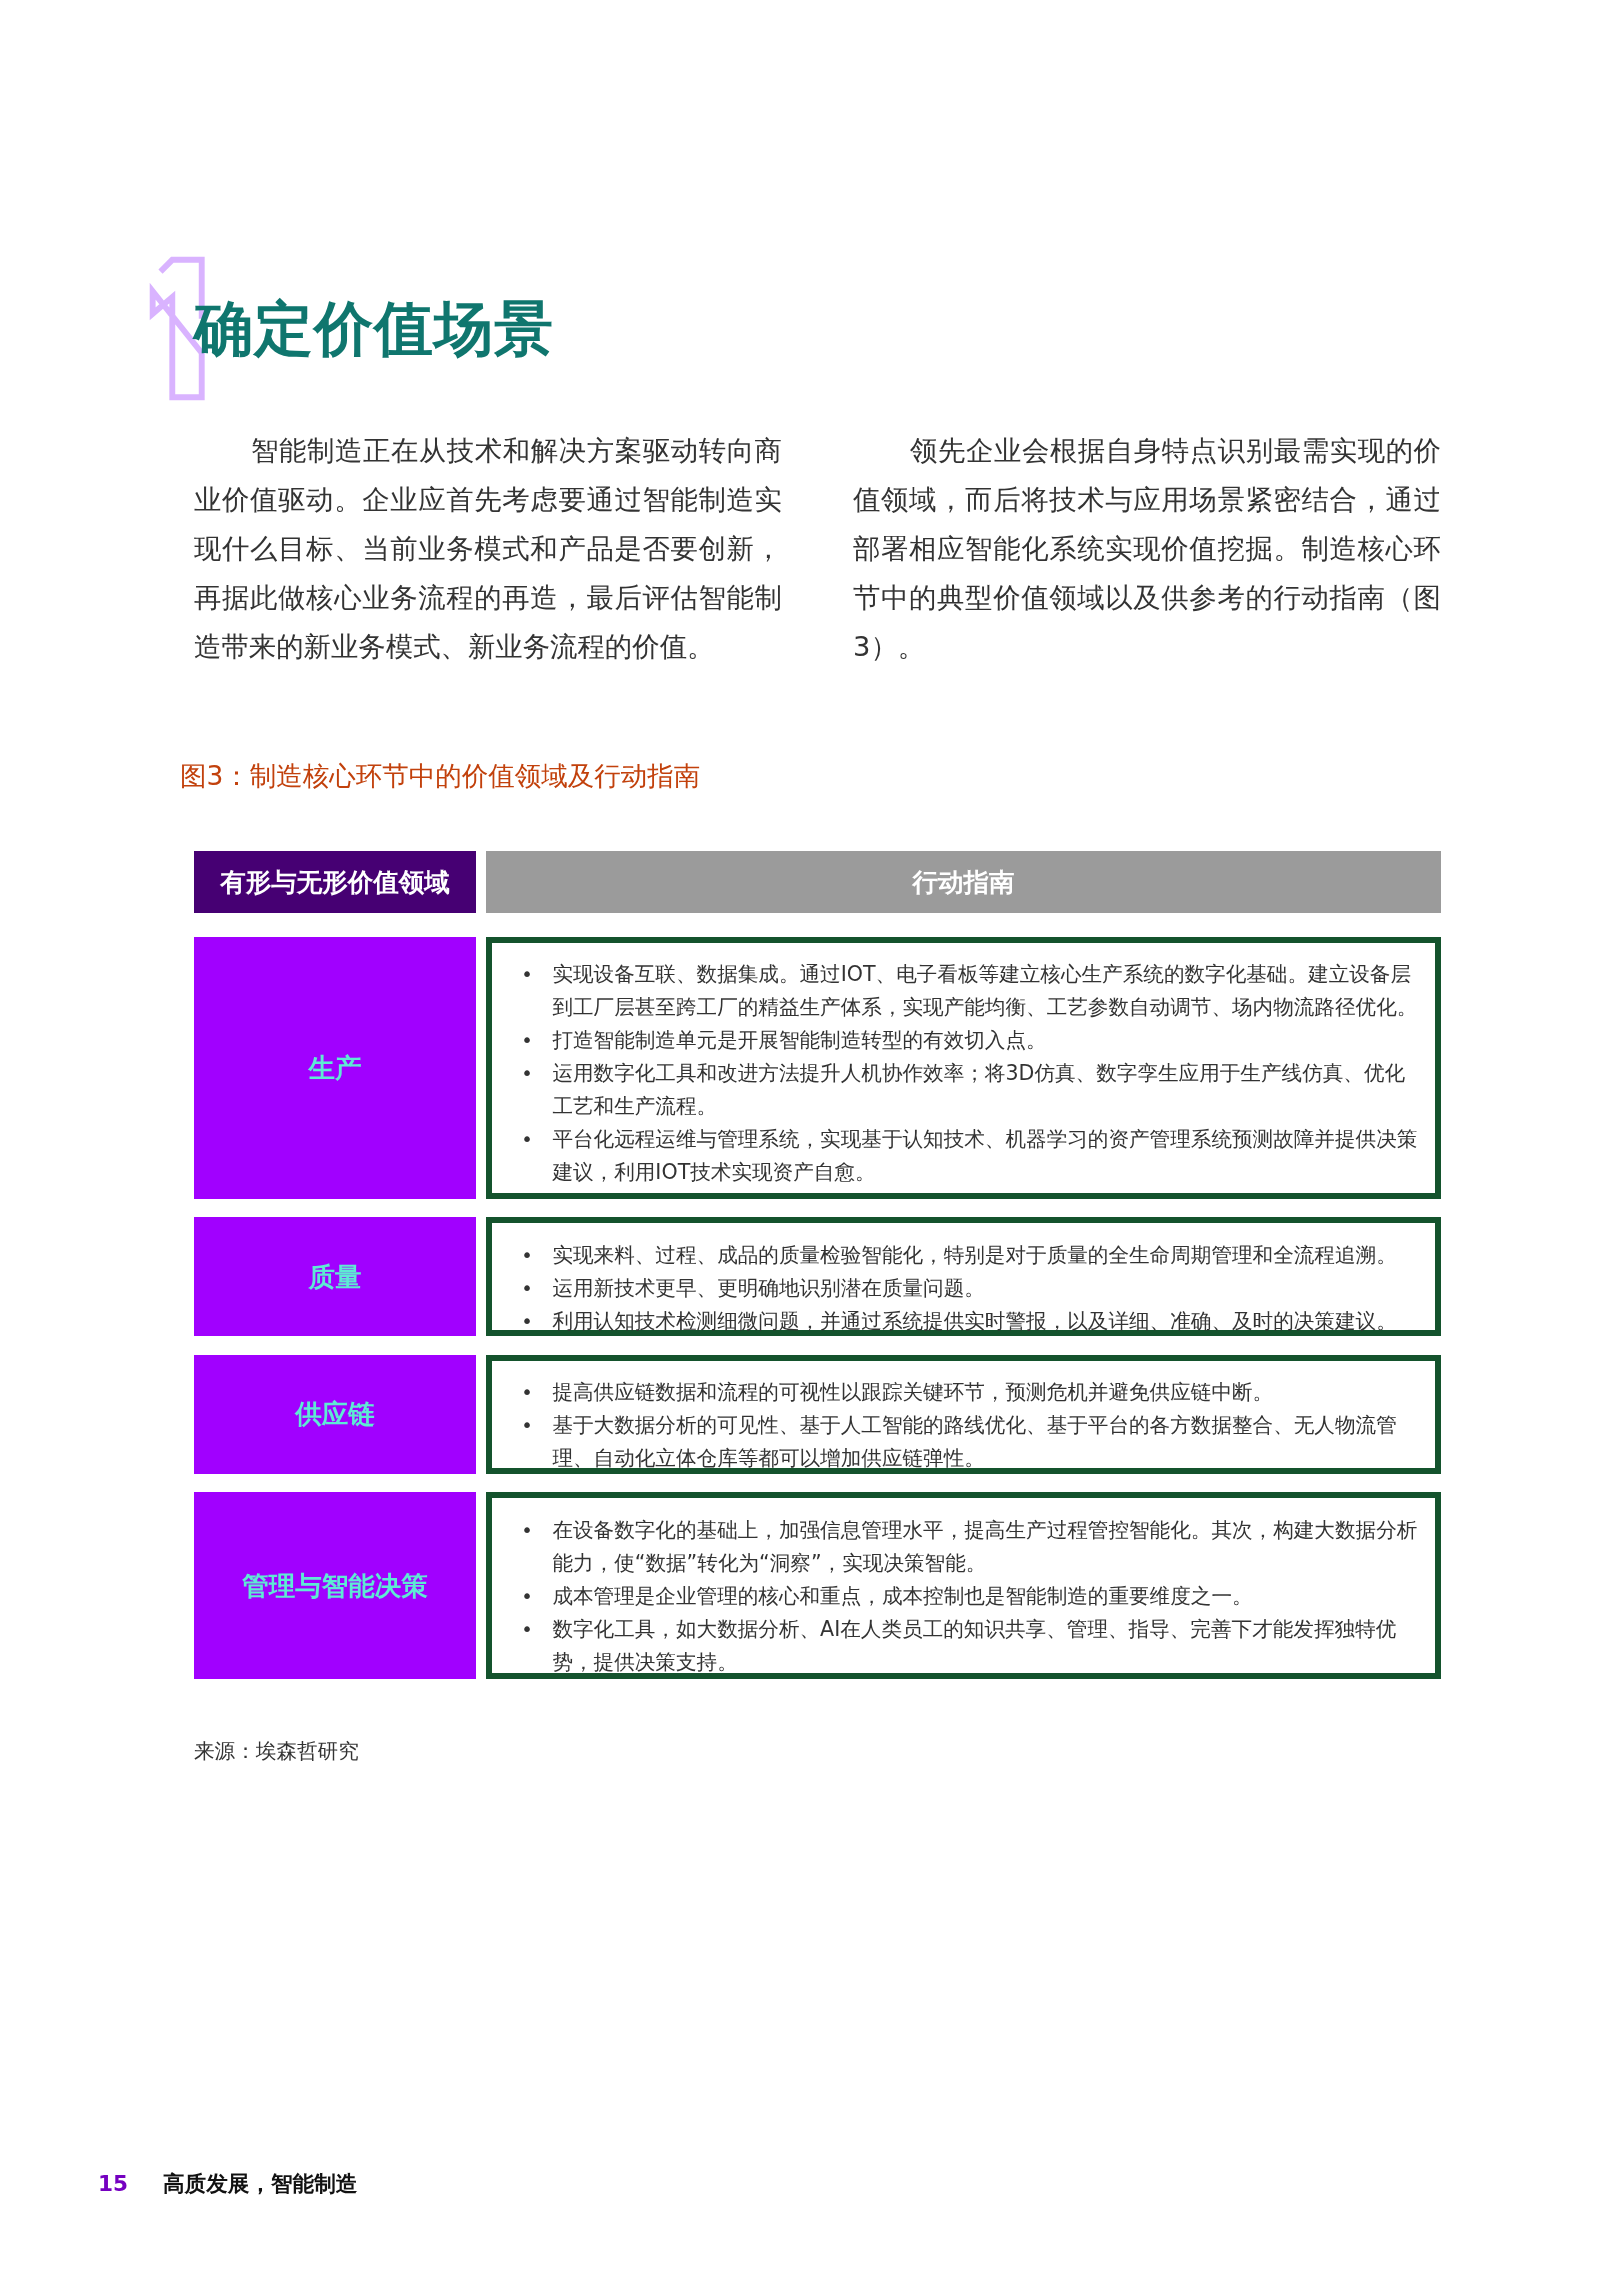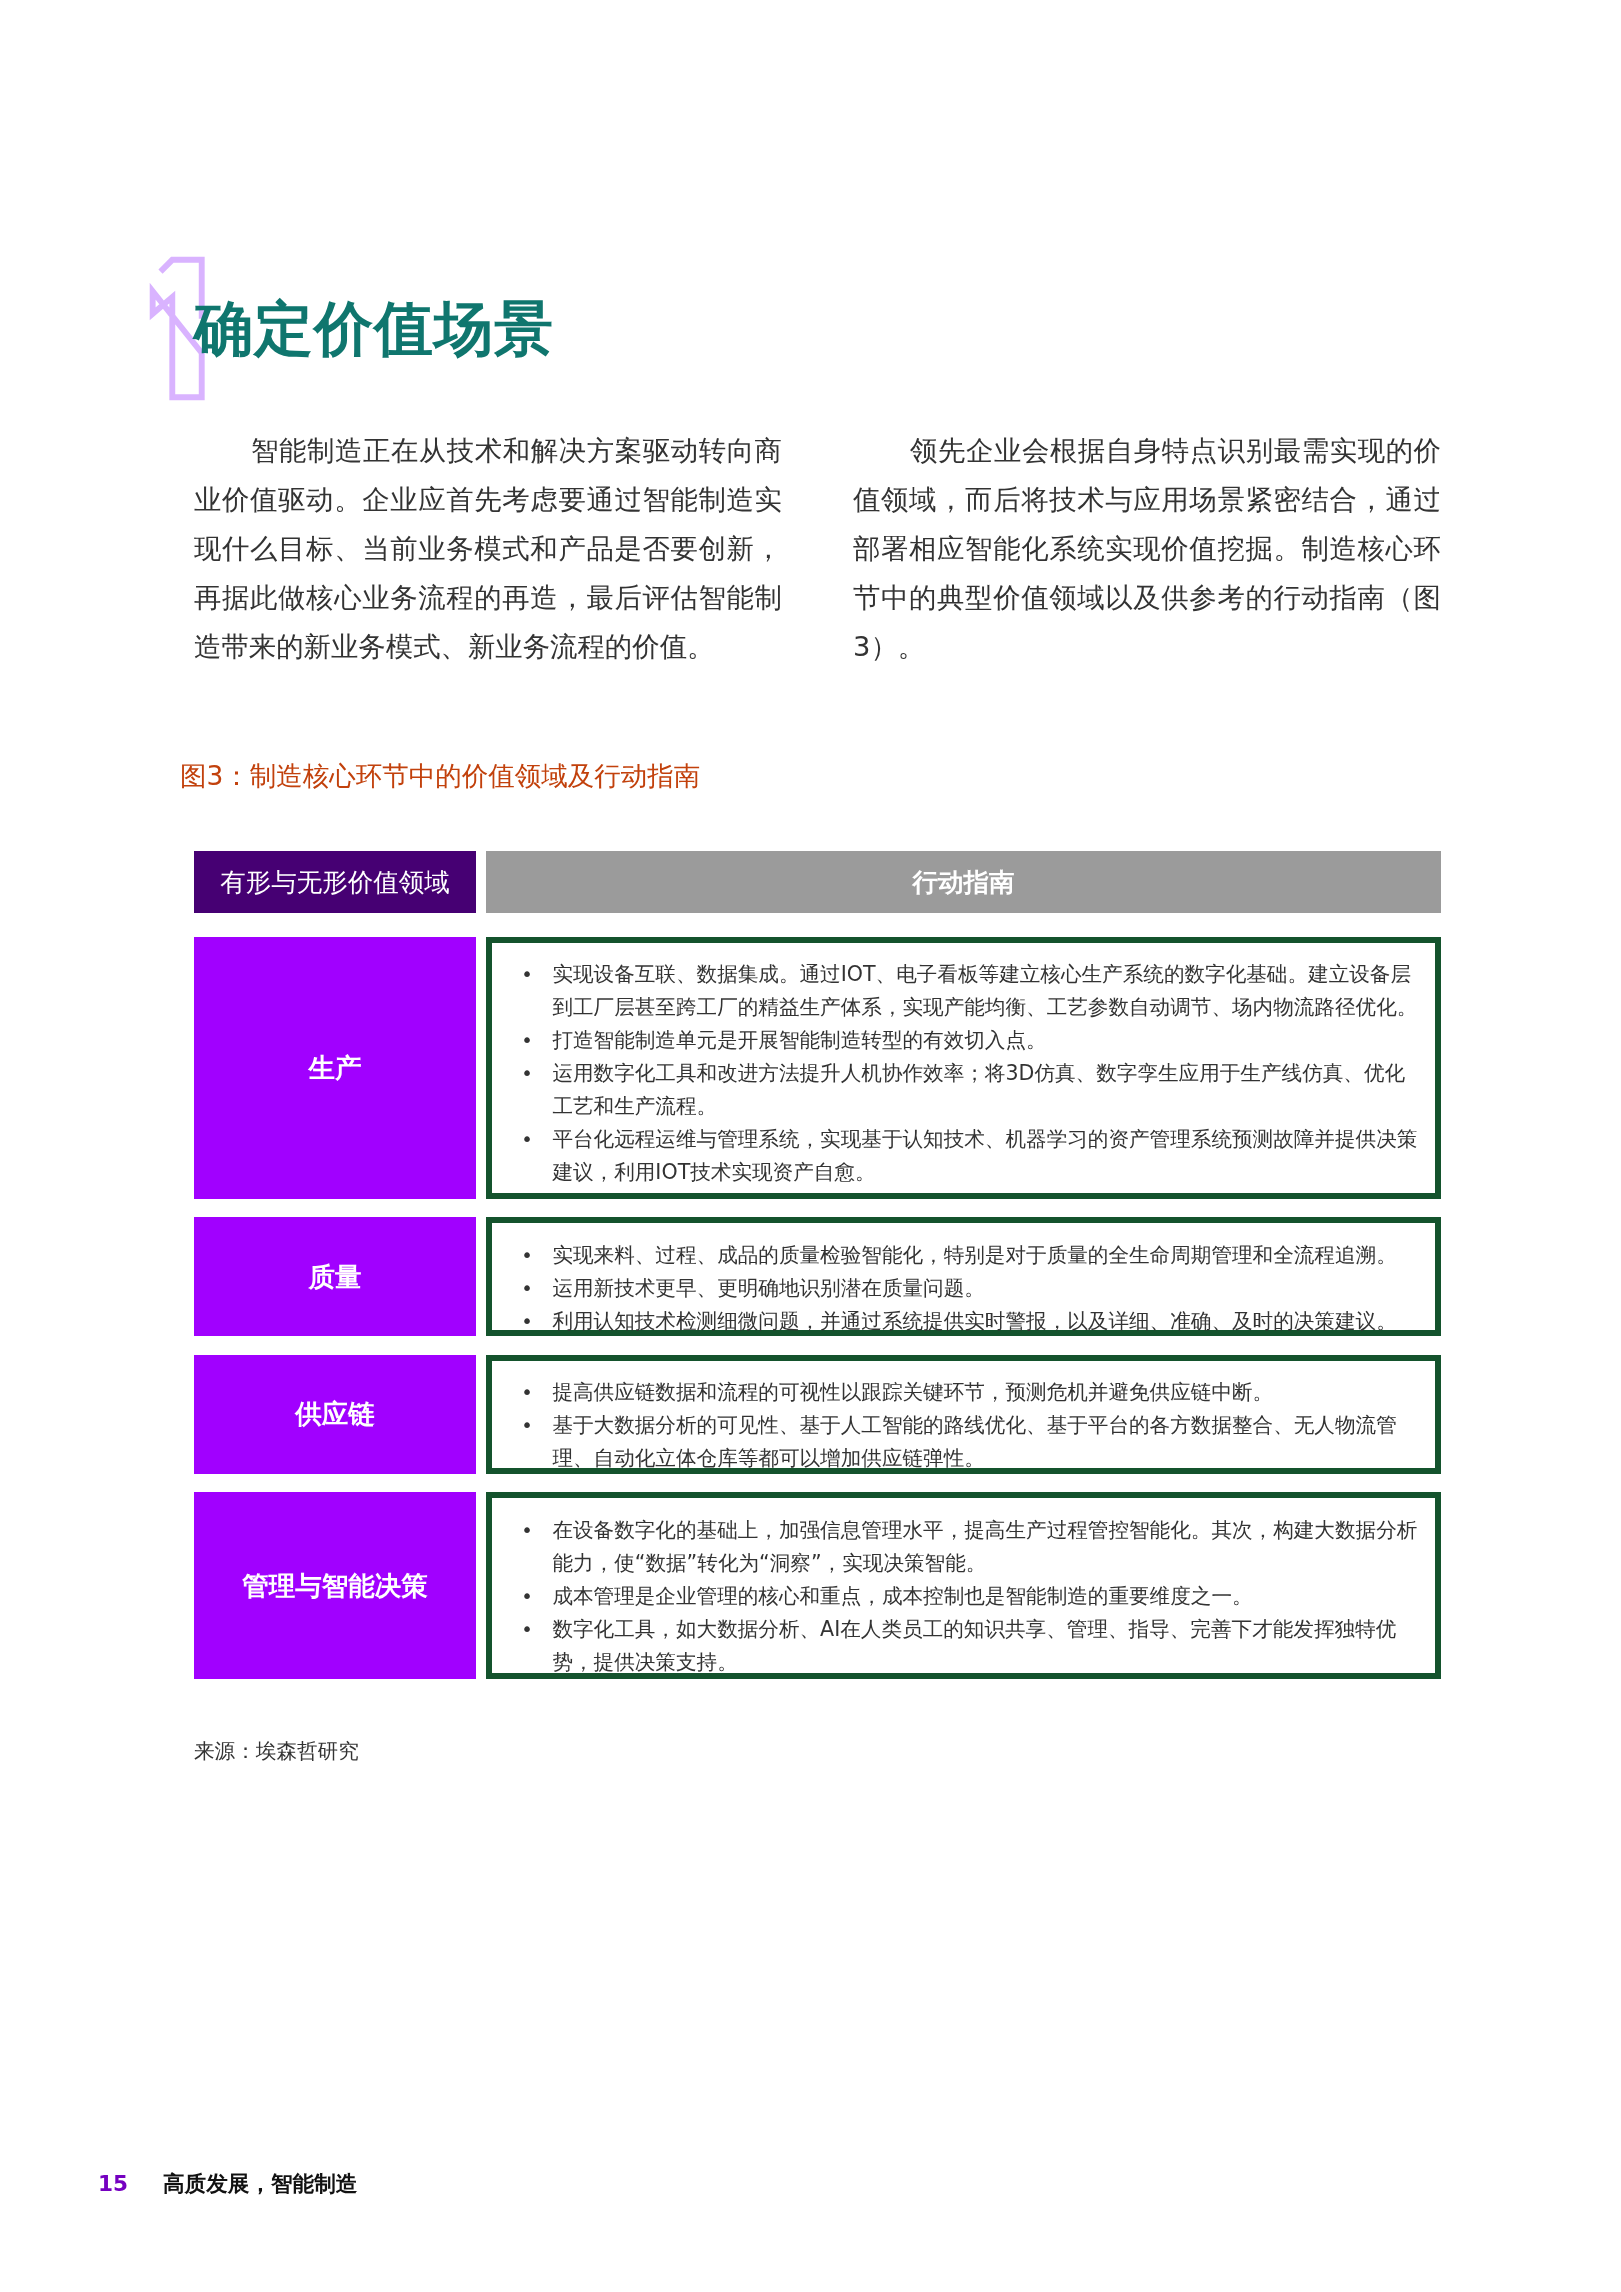--- a/index.html
+++ b/index.html
@@ -12,25 +12,25 @@
 
     .intro { position: absolute; top: 426px; width: 588px; font-size: 27.4px; line-height: 49px; color: #333; text-align: justify; }
     .intro.left { left: 194px; }
     .intro.right { left: 853px; width: 588px; }
     .intro p { text-indent: 57px; }
 
     .fig-title { position: absolute; left: 180px; top: 758px; font-size: 26.5px; font-weight: normal; color: #c2410c; white-space: nowrap; }
 
     .table { position: absolute; left: 194px; top: 851px; width: 1247px; }
     .thead { display: flex; height: 62px; margin-bottom: 23.5px; }
-    .th-left { width: 282px; background: #460073; color: #fff; font-size: 25.5px; font-weight: normal; display: flex; align-items: center; justify-content: center; }
+    .th-left { width: 282px; background: #460073; color: #fff; font-size: 25.5px; font-weight: bold; display: flex; align-items: center; justify-content: center; }
     .th-right { flex: 1; margin-left: 9.8px; background: #9B9B9B; color: #fff; font-size: 25.5px; font-weight: bold; display: flex; align-items: center; justify-content: center; }
 
     .row { display: flex; margin-bottom: 18.6px; }
-    .cat { width: 282px; background: #A100FF; color: #ffffff; font-size: 26.5px; font-weight: bold; display: flex; align-items: center; justify-content: center; }
+    .cat { width: 282px; background: #A100FF; color: #5eead4; font-size: 26.5px; font-weight: bold; display: flex; align-items: center; justify-content: center; }
     .guide { flex: 1; margin-left: 9.8px; border: 6px solid #14532d; background: #fff; padding: 15.7px 17.6px 13.7px 17.6px; }
     .guide ul { list-style: none; }
     .guide li { position: relative; padding-left: 43px; font-size: 20.6px; line-height: 33px; color: #333; }
     .guide li::before { content: "•"; position: absolute; left: 11.8px; top: 0; color: #333; font-size: 19.6px; }
 
     .row-production .cat, .row-production .guide { height: 262px; }
     .row-quality .cat, .row-quality .guide { height: 119px; }
     .row-supply .cat, .row-supply .guide { height: 119px; }
     .row-mgmt .cat, .row-mgmt .guide { height: 187px; }
 

